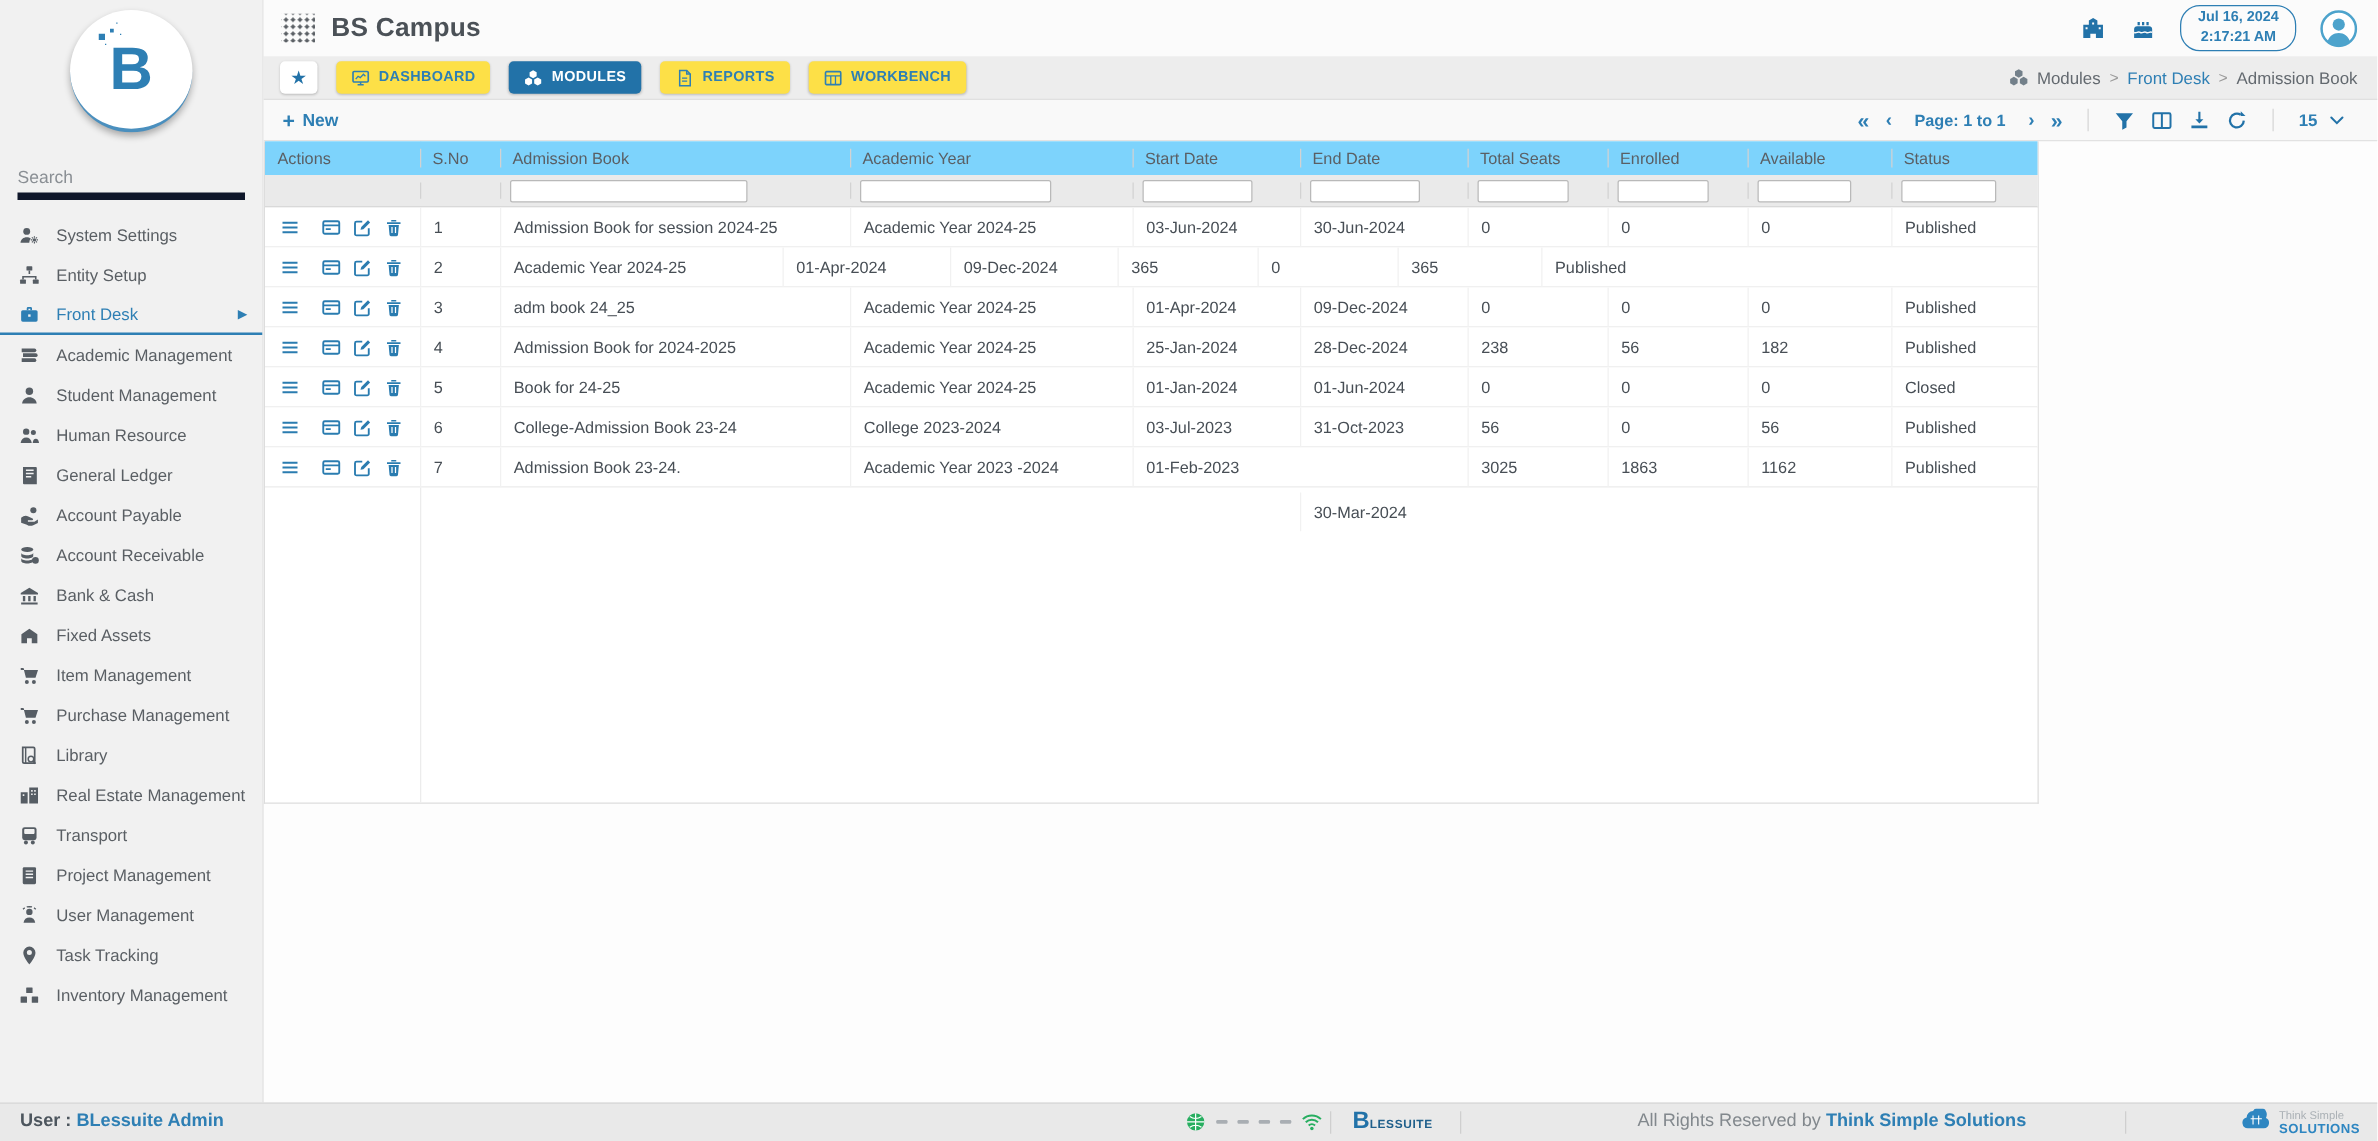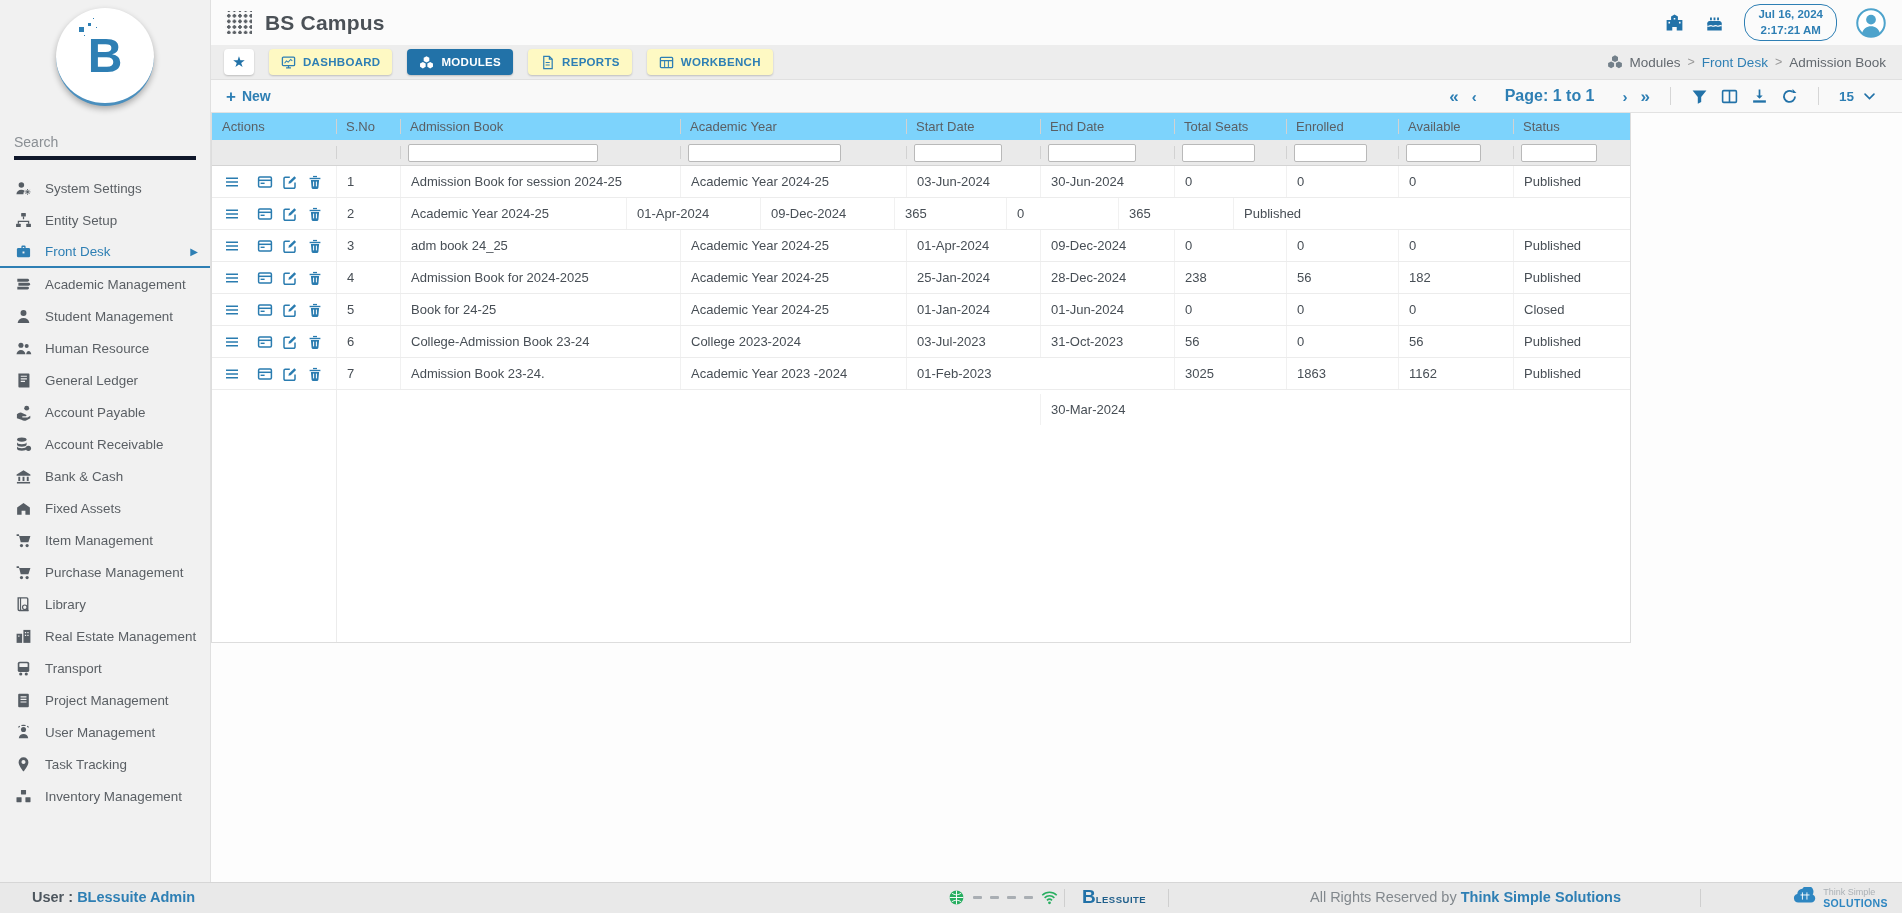--- a/index.html
+++ b/index.html
@@ -10,21 +10,21 @@
   
   .sidebar { width:211px; background:#f1f1f1; border-right:1px solid #e0e0e0; display:flex; flex-direction:column; }
   .logo-wrap { height:116px; display:flex; justify-content:center; align-items:flex-start; padding-top:8px; }
   .logo-circle { width:98px; height:98px; border-radius:50%; background:#fff; position:relative;
     display:flex; align-items:center; justify-content:center;
     box-shadow:0 3px 6px rgba(0,0,0,.3); border-bottom:3px solid #4a8fbe; }
   .logo-b { font-size:48px; font-weight:700; color:#2e7fb4; line-height:1; position:relative; }
   .logo-b::before { content:""; position:absolute; width:5px; height:5px; left:-9px; top:-5px; background:#2e7fb4;
     box-shadow:8px -5px 0 -1px #2e7fb4, 15px -2px 0 -2px #2e7fb4, 3px 6px 0 -2px #2e7fb4,
                12px -11px 0 -2px #2e7fb4, 19px -8px 0 -3px #2e7fb4; }
-  .search-row { margin:16px 14px 0 14px; border-bottom:4px solid #0f172a; display:flex; height:28px; padding-bottom:4px;gap:31px; }
+  .search-row { margin:16px 14px 0 14px; border-bottom:6px solid #0f172a; display:flex; height:28px; padding-bottom:4px;gap:31px; }
   .search-input { flex:1; border:none; background:transparent; outline:none; font:inherit; font-size:14px; color:#555; }
   .search-input::placeholder { color:#8a8f94; }
   .search-icon { width:17px; height:17px; color:#2e7fb4; flex:none; }
   .nav { flex:1; padding-top:12px; overflow:hidden; }
   .nav-item { display:flex; align-items:center; height:32px; padding:0 12px 0 15px;
     color:#5a5f64; font-size:13.4px; cursor:pointer; }
   .nav-icon { width:17px; height:17px; margin-right:13px; color:#565d64; flex:none; }
   .nav-item.active { color:#2e7fb4; border-bottom:2px solid #2e7fb4; }
   .nav-item.active .nav-icon { color:#2e7fb4; }
   .nav-caret { margin-left:auto; color:#2e7fb4; font-size:10px; }
@@ -39,38 +39,38 @@
   .hdr-icon { width:21px; height:21px; color:#2272a8; cursor:pointer; }
   .datetime-pill { border:1.5px solid #2e7fb4; border-radius:16px; padding:2px 13px; text-align:center;
     color:#2e7fb4; font-size:11.5px; font-weight:700; line-height:1.35; }
   .avatar { width:30px; height:30px; cursor:pointer; }
 
   .tabstrip { height:35px; background:#ededed; border-bottom:1px solid #e0e0e0;
     display:flex; align-items:center; padding:0 16px 0 13px; gap:15px; flex:none; }
   .star-btn { width:30px; height:26px; background:#fff; border-radius:4px; box-shadow:0 1px 2px rgba(0,0,0,.2);
     display:flex; align-items:center; justify-content:center; color:#2272a8; font-size:15px; cursor:pointer; }
   .tabs { display:flex; align-items:center; gap:15px; }
-  .tab-btn { height:26px; background:#fef9c3; border-radius:4px; box-shadow:0 1px 2px rgba(0,0,0,.2);
+  .tab-btn { height:26px; background:#fde047; border-radius:4px; box-shadow:0 1px 2px rgba(0,0,0,.2);
     display:flex; align-items:center; gap:7px; padding:0 12px; color:#2e7fb4;
     font-size:11.5px; font-weight:700; letter-spacing:.3px; cursor:pointer; white-space:nowrap; }
   .tab-btn .tab-ic { width:15px; height:15px; }
   .tab-btn.active { background:#2272a8; color:#fff; }
   .breadcrumb { margin-left:auto; display:flex; align-items:center; gap:7px; font-size:13.5px; color:#63696f; }
   .bc-icon { width:16px; height:16px; color:#73808a; }
   .bc-sep { color:#999; font-size:12.5px; }
   .bc-link { color:#2e7fb4; }
 
   .toolbar { height:33px; background:#f9f9f9; border-bottom:1px solid #e2e2e2;
     display:flex; align-items:center; padding:0 26px 0 15px; flex:none; }
   .new-btn { display:flex; align-items:center; gap:6px; color:#2e7fb4; font-size:14px; font-weight:600; cursor:pointer; }
   .new-plus { font-size:17px; font-weight:700; line-height:1; }
   .toolbar-right { margin-left:auto; display:flex; align-items:center; gap:13px; color:#2e7fb4; }
   .pg-arrow { font-size:15px; font-weight:700; cursor:pointer; line-height:1; }
   .pg-arrow.big { font-size:17px; }
-  .pg-label { font-size:16px; font-weight:600; margin:0 15px; }
+  .pg-label { font-size:13px; font-weight:600; margin:0 5px; }
   .tb-sep { width:1px; height:18px; background:#d6d6d6; margin:0 7px; }
   .tb-icon { width:17px; height:17px; color:#2272a8; cursor:pointer; }
   .pagesize { display:flex; align-items:center; gap:9px; font-size:13.5px; font-weight:600; cursor:pointer; }
   .pagesize .tb-icon { width:13px; height:13px; }
 
   
   .table-card { width:1420px; height:530px; background:#fff; position:relative;
     border-left:1px solid #ddd; border-right:1px solid #ddd; border-bottom:1px solid #ddd; flex:none; }
   .table-card::after { content:""; position:absolute; left:124px; top:0; bottom:0; width:1px; background:#ececec; z-index:0; }
   .thead, .filter-row, .trow { display:flex; position:relative; z-index:1; background:#fff; }
@@ -85,21 +85,21 @@
   .trow { height:32px; border-bottom:1px solid #ececec; }
   .td { height:100%; display:flex; align-items:center; padding-left:10px; font-size:13px; color:#474e55;
     white-space:nowrap; overflow:hidden; border-left:1px solid #f1f1f1; }
   .td:first-child { border-left:none; }
   .actions-cell { gap:0; padding-left:12px; }
   .act-icon { width:16px; height:16px; color:#2a7cb0; cursor:pointer; display:inline-flex; }
   .act-group { display:flex; gap:9px; margin-left:17px; }
 
   
   .statusbar { height:31px; background:#e9e9e9; border-top:1px solid #d6d6d6; position:relative; font-size:14px; }
-  .sb-user { position:absolute; left:32px; top:0; line-height:29px; font-size:14.5px; color:#4d565e; font-weight:700; }
+  .sb-user { position:absolute; left:16px; top:0; line-height:29px; font-size:14.5px; color:#4d565e; font-weight:700; }
   .sb-user-name { color:#2e7fb4; cursor:pointer; }
   .sb-net { position:absolute; left:948px; top:0; height:29px; display:flex; align-items:center; gap:8px; }
   .sb-ic { width:17px; height:17px; color:#27ae60; }
   .dash { width:9px; height:2.5px; background:#a9aeb3; border-radius:1px; }
   .sb-vsep { position:absolute; width:1px; top:6px; bottom:6px; background:#cfcfcf; }
   .sb-blogo { position:absolute; left:1082px; top:0; height:29px; display:flex; align-items:baseline; padding-top:4px; }
   .bls-b { color:#2272a8; font-weight:700; font-size:19px; line-height:1; }
   .bls-rest { color:#1f5f8b; font-weight:700; font-size:9.5px; letter-spacing:.5px; }
   .sb-rights { position:absolute; left:1310px; top:0; line-height:29px; color:#82888d; font-size:14.5px; }
   .sb-rights b { color:#2e7fb4; font-weight:700; cursor:pointer; }

